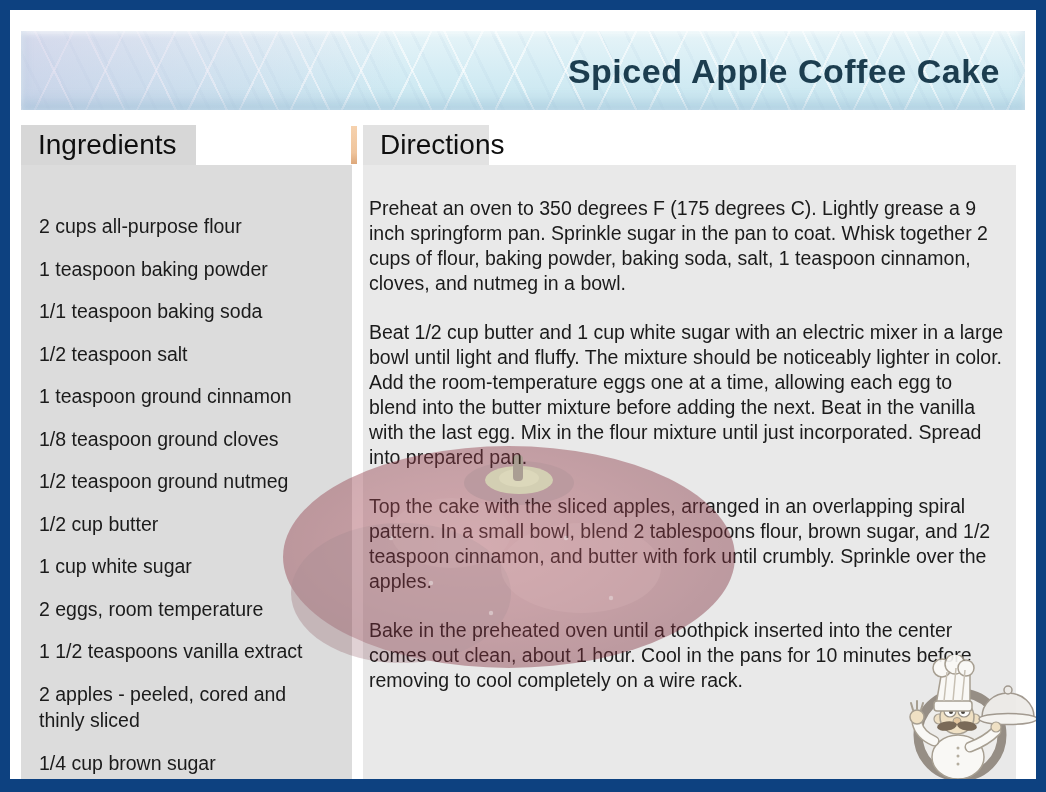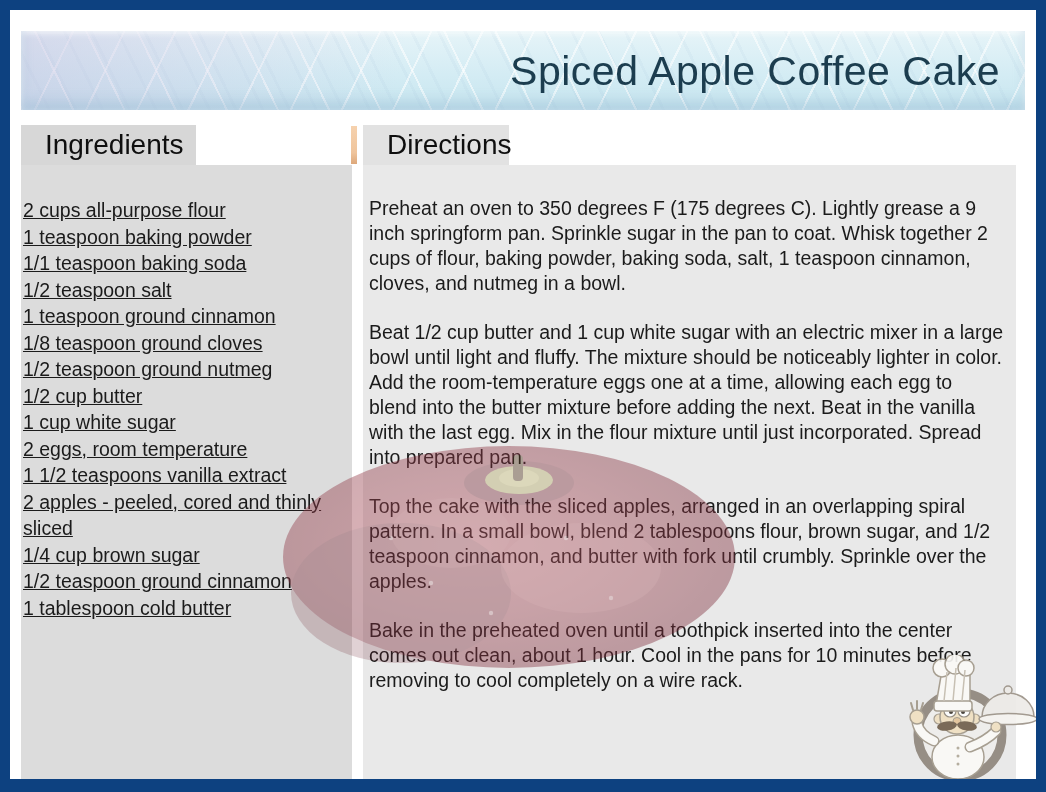--- a/index.html
+++ b/index.html
@@ -17,41 +17,41 @@
     background:
       linear-gradient(100deg, rgba(198,192,224,.50), rgba(198,192,224,0) 38%),
       repeating-linear-gradient(116deg, rgba(255,255,255,.55) 0 2px, rgba(255,255,255,0) 2px 46px),
       repeating-linear-gradient(64deg, rgba(255,255,255,.55) 0 2px, rgba(255,255,255,0) 2px 46px),
       repeating-linear-gradient(64deg, rgba(160,190,215,.10) 0 3px, rgba(160,190,215,0) 3px 24px),
       linear-gradient(180deg,#e6f4f8 0%,#d4ecf4 55%,#c6e5ef 100%);
     box-shadow: inset 0 -9px 12px rgba(150,185,210,.40), inset 0 2px 6px rgba(255,255,255,.8);
   }
   .banner-title{
     position:absolute;right:25px;top:50%;transform:translateY(-48%);
-    font-size:41px;color:#1c3d4f;white-space:nowrap;letter-spacing:.5px;
+    font-size:34px;color:#1c3d4f;white-space:nowrap;letter-spacing:.5px;font-weight:bold;
   }
   
   .sec-head{
     position:absolute;height:40px;z-index:1;box-sizing:border-box;
-    font-size:28px;color:#0f0f0f;line-height:40px;padding-left:24px;white-space:nowrap;
+    font-size:28px;color:#0f0f0f;line-height:40px;padding-left:17px;white-space:nowrap;
   }
   .ing-head{left:21px;top:125px;width:175px;background:#d7d7d7;}
-  .dir-head{left:363px;top:125px;width:146px;background:#e2e2e2;}
+  .dir-head{left:363px;top:125px;width:126px;background:#e2e2e2;}
   
   .panel{position:absolute;top:165px;height:614px;z-index:1;box-sizing:border-box;color:#1b1b1b;}
   .ing-panel{
     left:21px;width:331px;background:#dcdcdc;
     padding:32px 4px 0 2px;font-size:19.5px;line-height:26.5px;
   }
   .dir-panel{
     left:363px;width:653px;background:#e9e9e9;
     padding:31px 12px 12px 6px;font-size:19.5px;line-height:25px;
   }
   .dir-panel p{margin:0 0 24px 0;}
-  .ing-item{margin:0;text-decoration:underline;}
+  .ing-item{margin:16px;}
   
   .peach-sliver{
     position:absolute;left:351px;top:126px;width:6px;height:38px;z-index:2;
     background:linear-gradient(#f6d2ae 0%,#efc49c 70%,#dda87b 100%);
   }
   .apple-watermark{position:absolute;left:281px;top:443px;width:456px;height:226px;z-index:5;opacity:.42;}
   .chef-badge{position:absolute;left:900px;top:655px;width:138px;height:124px;z-index:6;opacity:.9;}
 </style>
 </head>
 <body>

